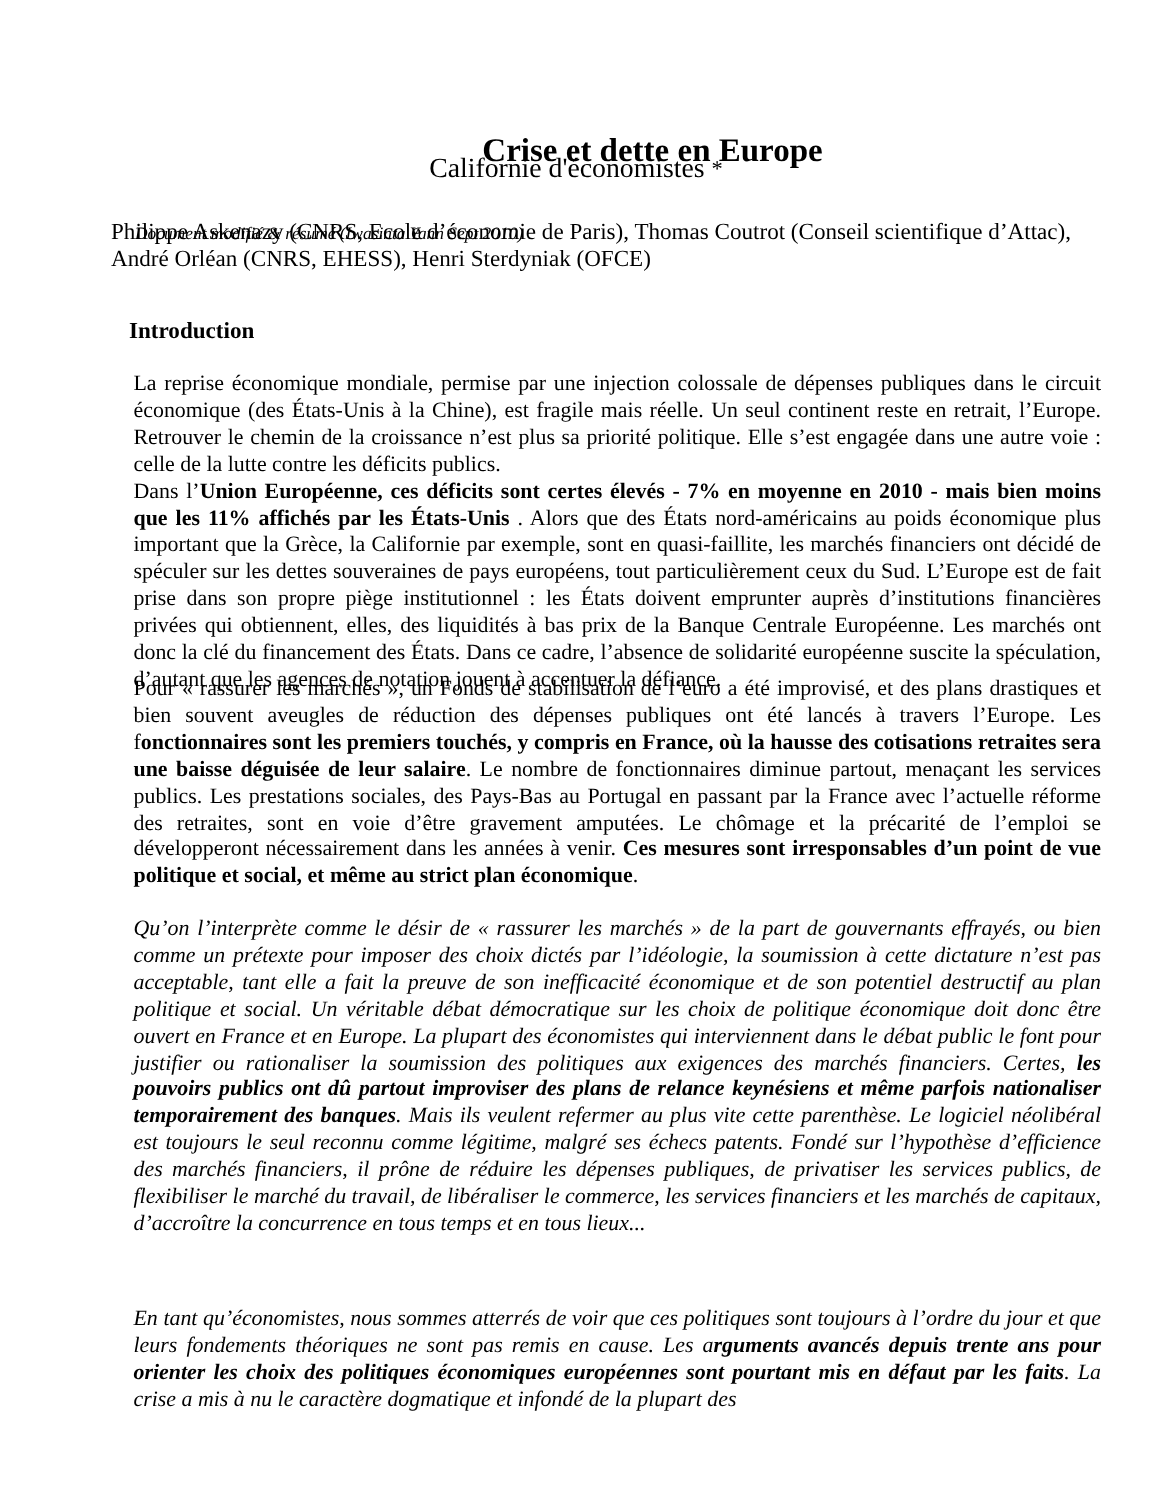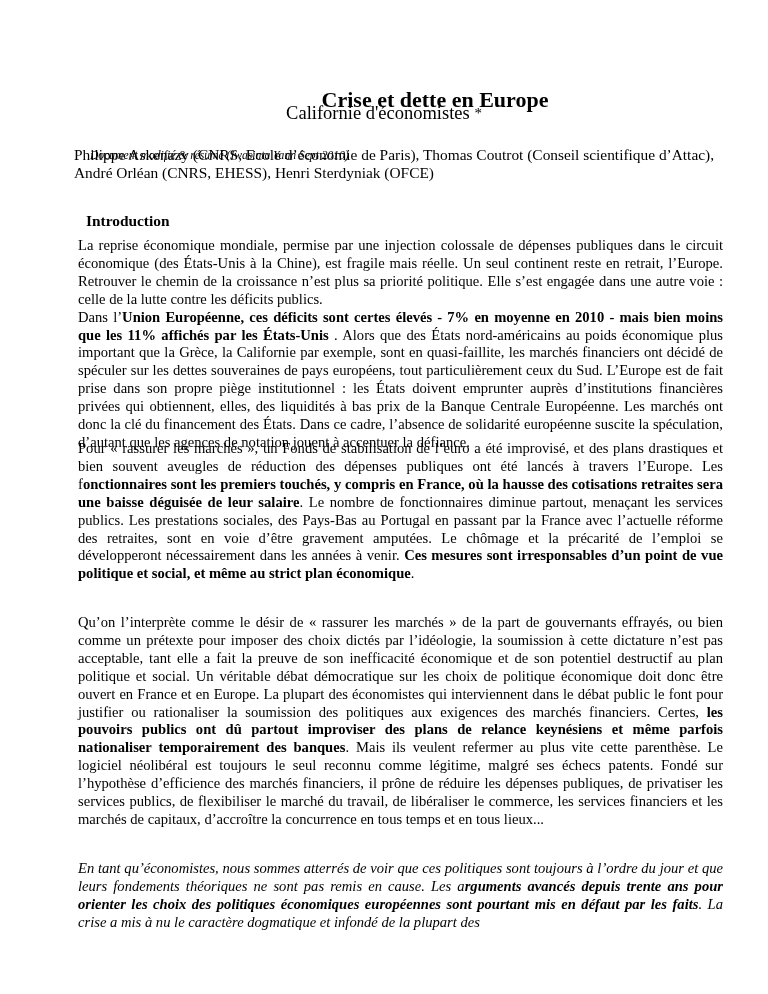--- a/index.html
+++ b/index.html
@@ -74,28 +74,28 @@
       line-height: 18px;
       margin: 12px;
     }
     .body-text {
       position: absolute;
       left: 74px;
       width: 645px;
       font-size: 14.6px;
       line-height: 17.9px;
       text-align: justify;
-      margin: 4px;
+      margin: 15px;
     }
     .body-text b {
       font-weight: bold;
     }
     #p1 { top: 233px; }
     #p2 { top: 436px; }
-    #p3 { top: 610px; }
+    #p3 { top: 596px; font-style: italic; }
     #p4 { top: 856px; font-style: italic; }
   </style>
 </head>
 <body>
 
 <div class="page">
   <h1 class="title">Crise et dette en Europe</h1>
   <div class="subtitle">
     <span>Californie d'économistes</span>
     <span class="star">*</span>

